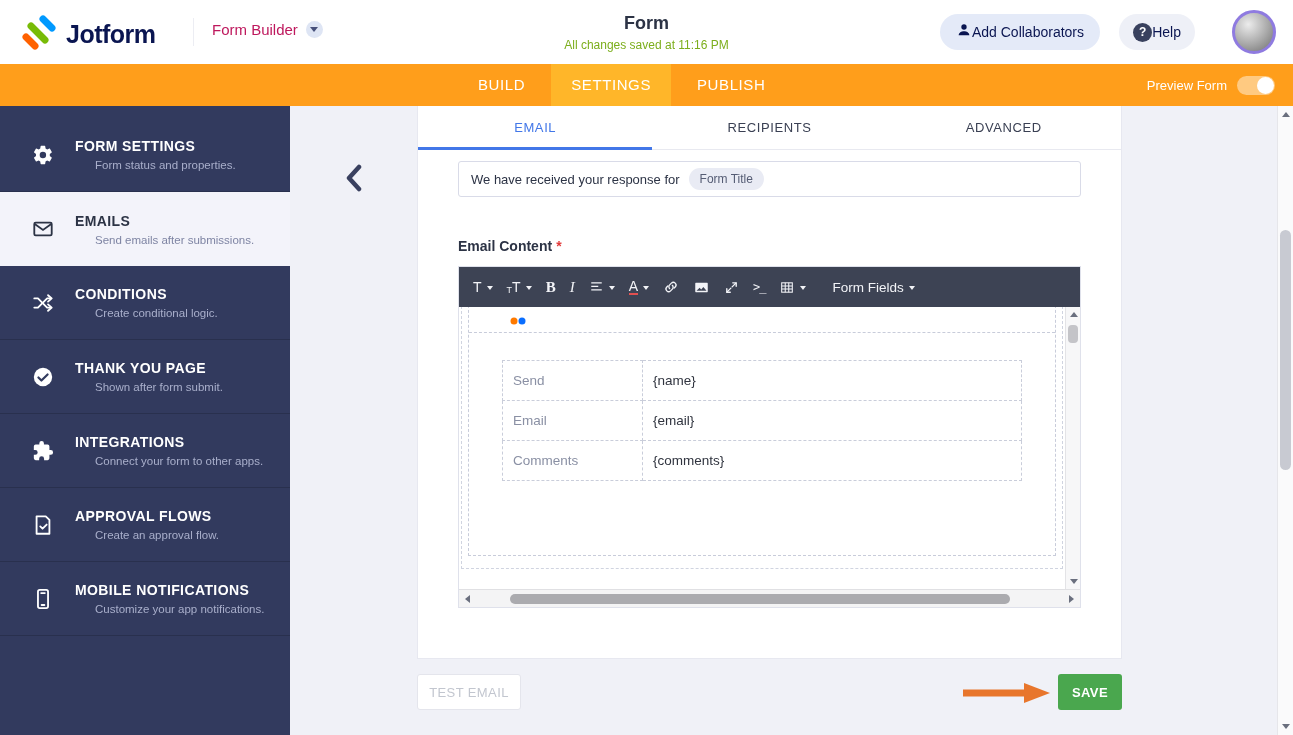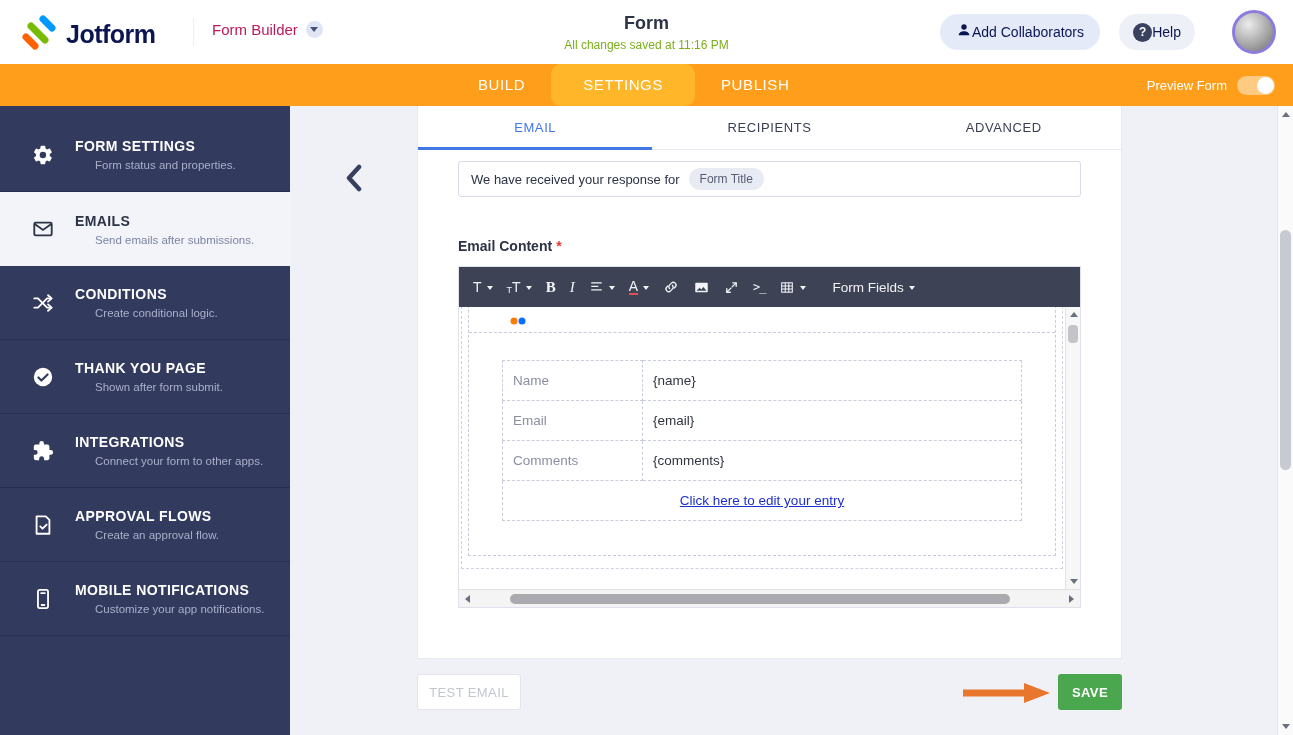--- a/index.html
+++ b/index.html
@@ -22,21 +22,21 @@
   .collab-btn { right:193px; background:#E4EAF8; }
   .collab-btn span.lbl, .help-btn span.lbl { font-size:14px; color:#0A1551; font-weight:500; }
   .help-btn { right:98px; background:#EEF0F7; padding:0 14px; }
   .q-circle { width:19px; height:19px; border-radius:50%; background:#39415E; color:#fff; font-size:12px; font-weight:700; display:flex; align-items:center; justify-content:center; }
   .avatar { position:absolute; right:17px; top:10px; width:44px; height:44px; border-radius:50%; border:3px solid #8F7BE0; background:radial-gradient(circle at 35% 30%, #ececec, #a8a8a8 55%, #6e6e6e); cursor:pointer; }
 
   
   .top-nav { position:absolute; top:64px; left:0; width:1293px; height:42px; background:#FF9E1B; z-index:4; }
   .nav-tabs { position:absolute; left:452px; top:0; height:55px; display:flex; }
   .nav-tab { height:42px; line-height:42px; padding:0 26px; color:#fff; font-size:15px; font-weight:500; letter-spacing:0.6px; cursor:pointer; }
-  .nav-tab.active { background:#FFB629; padding:0 32px;border-radius:10px; }
+  .nav-tab.active { background:#FFB629; padding:0 20px; }
   .preview-group { position:absolute; right:18px; top:0; height:42px; display:flex; align-items:center; gap:10px; }
   .preview-label { color:#fff; font-size:13px; font-weight:500; }
   .toggle { width:38px; height:19px; border-radius:10px; background:rgba(255,255,255,0.45); position:relative; cursor:pointer; }
   .toggle .knob { position:absolute; right:1px; top:1px; width:17px; height:17px; border-radius:50%; background:#fff; }
 
   
   .sidebar { position:absolute; top:106px; left:0; width:290px; height:629px; background:#323A5E; padding-top:12px; z-index:3; }
   .side-item { height:74px; display:flex; align-items:center; padding-left:30px; gap:19px; cursor:pointer; border-bottom:1px solid rgba(0,0,0,0.16); color:#fff; }
   .side-item .ic { width:26px; flex:0 0 26px; display:flex; justify-content:center; color:#fff; }
   .side-item .tit { font-size:14px; font-weight:600; letter-spacing:0.4px; }
@@ -353,36 +353,31 @@
               <span class="mock-logo-cut">
                 <svg width="18" height="10" viewBox="0 0 18 10">
                   <circle cx="5" cy="4" r="3.5" fill="#FF7A00"></circle>
                   <circle cx="13" cy="4" r="3.5" fill="#0A6EFF"></circle>
                 </svg>
               </span>
             </div>
             <table class="mock-table">
               <tbody>
                   <tr>
-                <td class="lab">Name</td>
+                <td class="lab">Send</td>
                 <td class="val">{name}</td>
               </tr>
               <tr>
                 <td class="lab">Email</td>
                 <td class="val">{email}</td>
               </tr>
               <tr>
                 <td class="lab">Comments</td>
                 <td class="val">{comments}</td>
               </tr>
-              <tr>
-                <td class="linkcell" colspan="2">
-                  <span class="edit-link">Click here to edit your entry</span>
-                </td>
-              </tr>
             </tbody>
               </table>
           </div>
         </div>
 
         <div class="ed-scroll-v">
           <span class="sv-arrow" style="top:0;">
               <span class="tri-up"></span>
             </span>
           <span class="thumb"></span>

